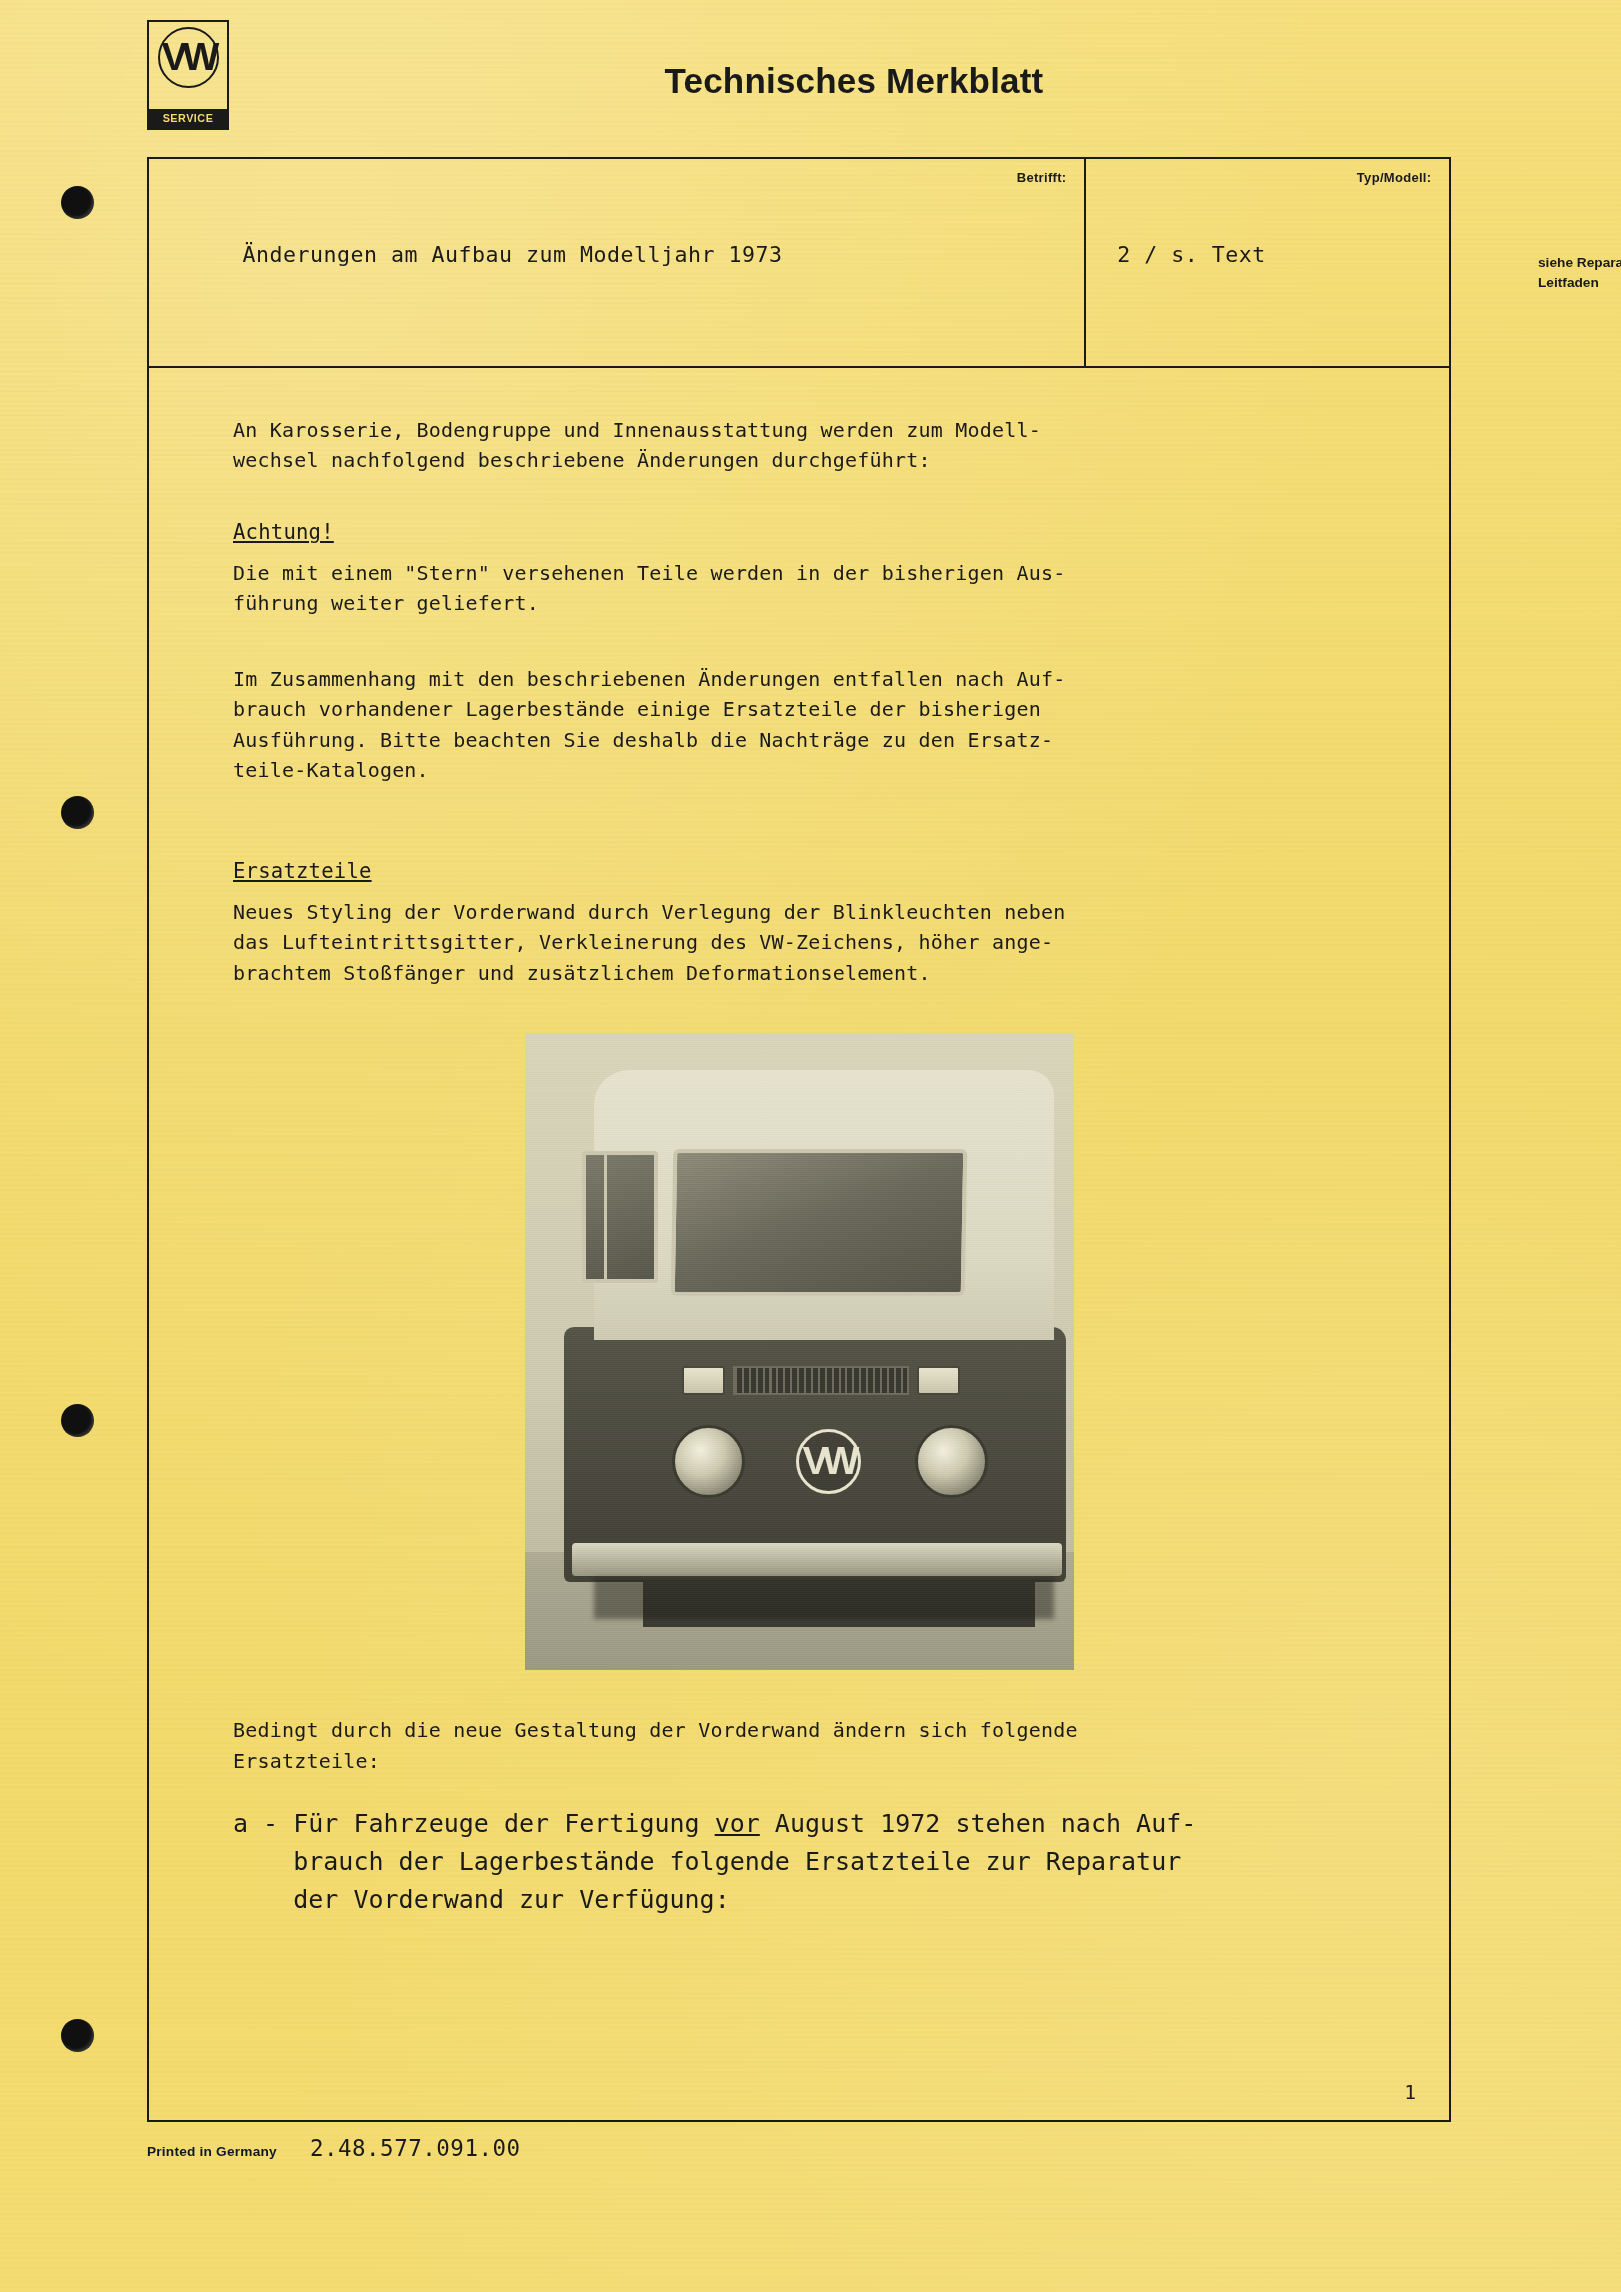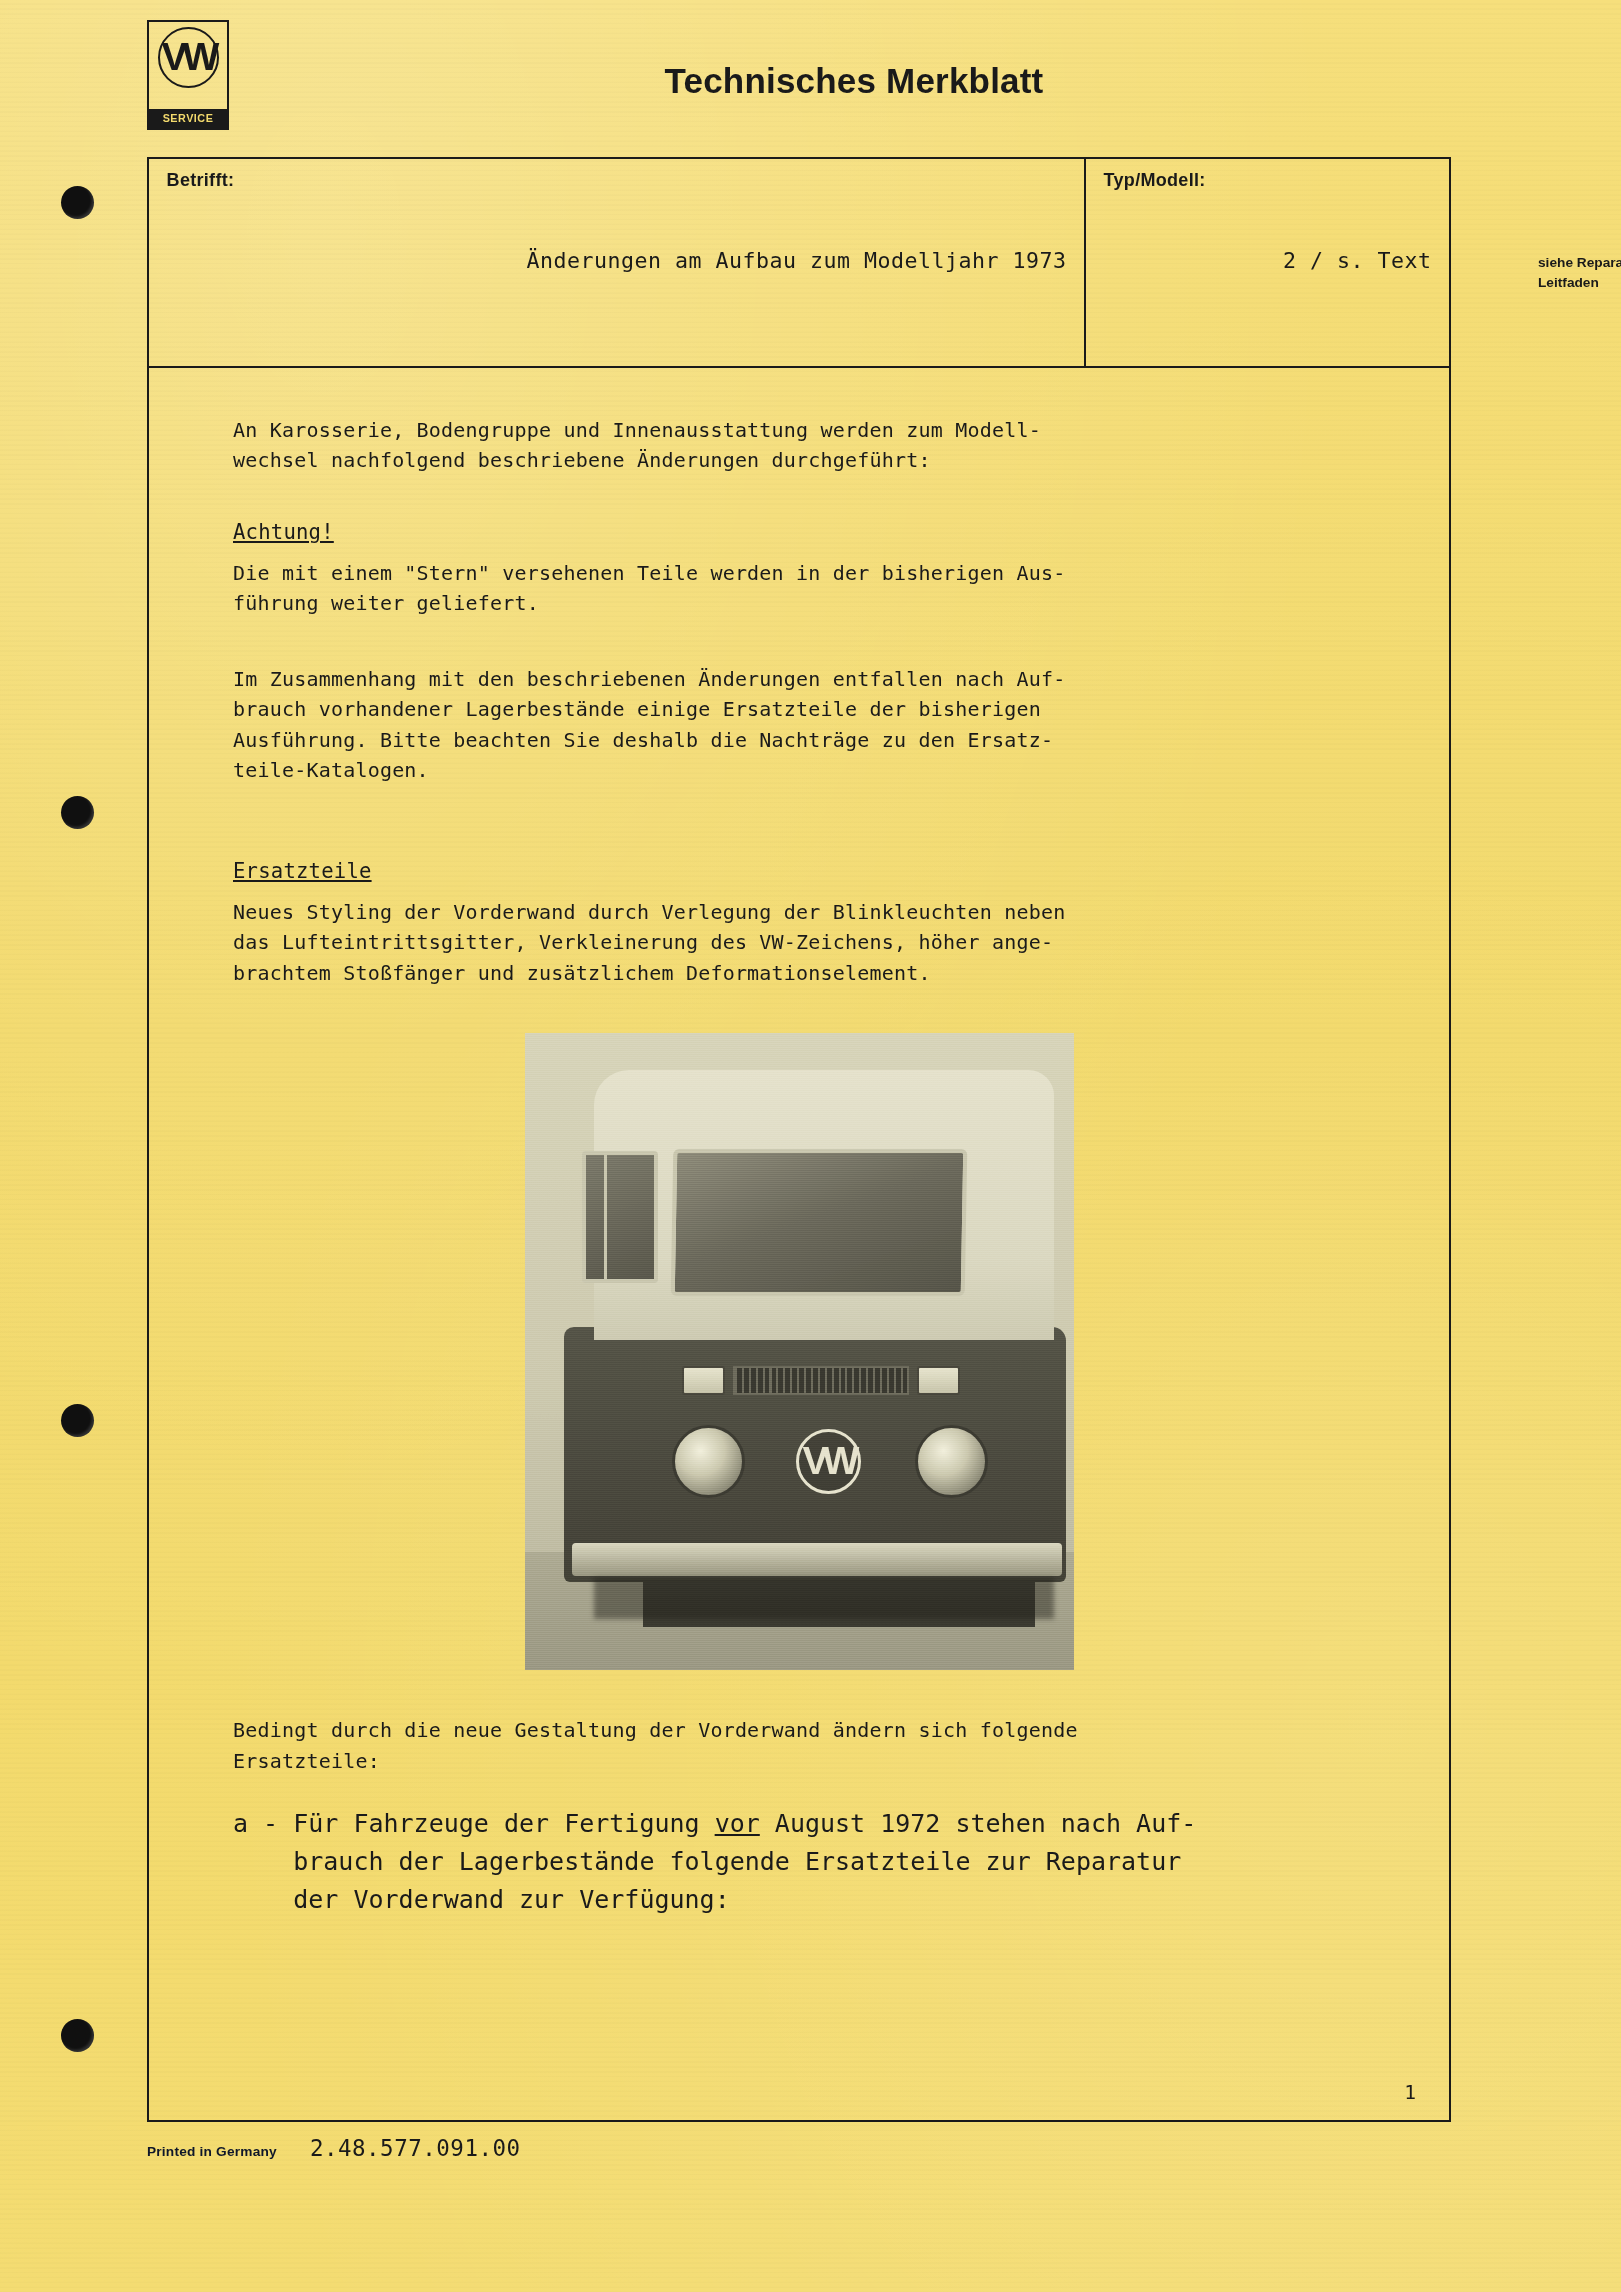--- a/index.html
+++ b/index.html
@@ -161,31 +161,31 @@
     position: relative;
   }
   .infobox-right {
     width: 363px;
     padding: 11.8px 17.6px;
     position: relative;
   }
   .ib-label {
     font-family: "Liberation Sans", sans-serif;
     font-weight: bold;
-    font-size: 18px;
+    font-size: 13px;
     color: #1a1a1a;
     letter-spacing: 0.3px;
+    text-align: right;
   }
   .ib-value {
     font-family: "DejaVu Sans Mono", monospace;
     font-size: 21.6px;
     color: #1a1a1a;
     margin-top: 57px;
     letter-spacing: 0.5px;
-    text-align: right;
   }
   .ib-left-value { padding-left: 76px; }
   .ib-right-value { padding-left: 13.7px; }
 
   .side-note {
     position: absolute;
     left: 1538px;
     top: 253px;
     width: 137px;
     font-family: "Liberation Sans", sans-serif;

